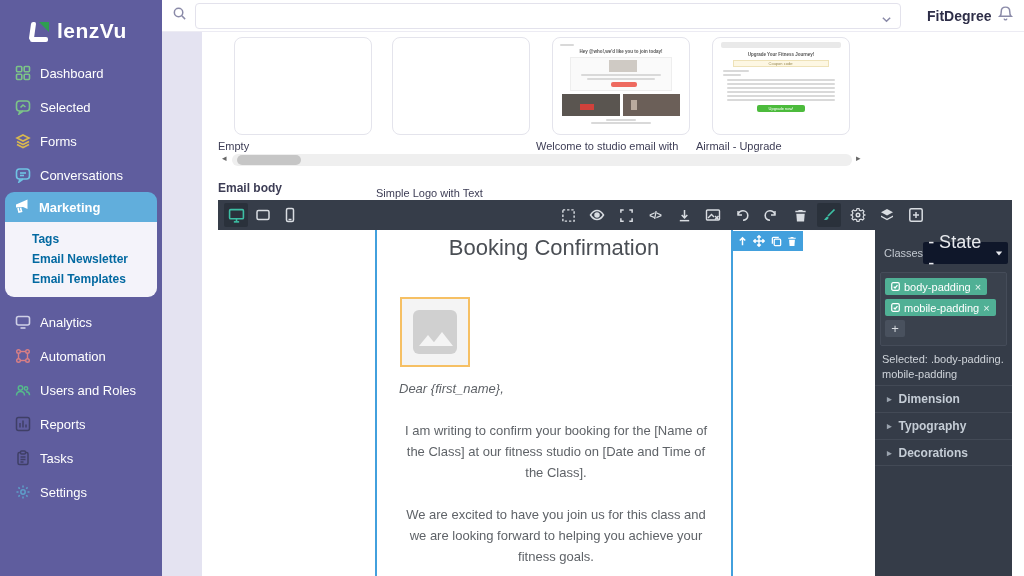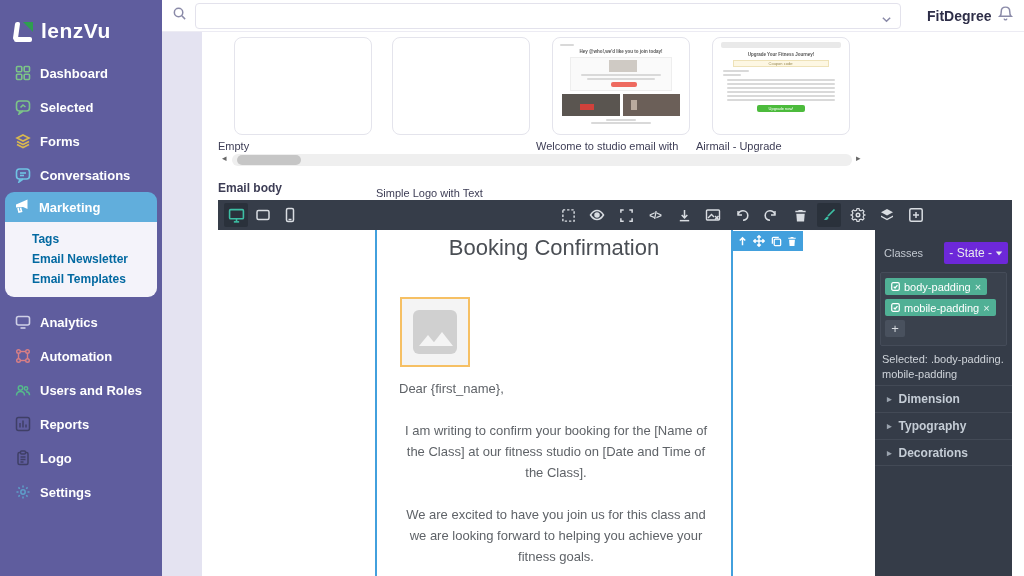--- a/index.html
+++ b/index.html
@@ -3,30 +3,30 @@
 <meta charset="utf-8">
 <style>
   * { margin:0; padding:0; box-sizing:border-box; }
   html,body { width:1024px; height:576px; overflow:hidden;
     font-family:"Liberation Sans", sans-serif; background:#fff; }
   .app { position:relative; width:1024px; height:576px; }
 
   
   .sidebar { position:absolute; left:0; top:0; width:162px; height:576px;
     background:#5f5d9e; color:#fff; z-index:5; }
-  .logo { display:flex; align-items:center; gap:7px; padding:12px 0 0 12px; height:50px;text-align:right; }
+  .logo { display:flex; align-items:center; gap:7px; padding:12px 0 0 28px; height:50px;text-align:right; }
   .logo-mark { position:relative; width:22px; height:22px; }
   .logo-mark .l1 { position:absolute; left:2px; top:2px; width:5px; height:18px; background:#fff; border-radius:2px; transform:skewX(-8deg); }
   .logo-mark .l2 { position:absolute; left:2px; bottom:0; width:18px; height:5px; background:#fff; border-radius:2px; }
   .logo-mark .tri { position:absolute; right:1px; top:2px; width:0; height:0;
     border-left:10px solid transparent; border-top:10px solid #2e9e4f; }
   .logo-text { font-size:21px; font-weight:bold; letter-spacing:.5px; }
   .nav { margin-top:6px; }
   .nav-item { height:34px; display:flex; align-items:center; gap:9px; padding-left:14px;
-    font-size:13px; font-weight:700; cursor:pointer; }
+    font-size:13px; font-weight:400; cursor:pointer; }
   .nav-item .nicon { width:17px; height:17px; display:flex; align-items:center; justify-content:center; }
   .nicon svg { width:16px; height:16px; }
   .c-green  { color:#7cc488; } .c-yellow { color:#d9b84e; } .c-blue { color:#6fc3e4; }
   .c-grey   { color:#cfd0e6; } .c-red    { color:#d97f85; } .c-teal { color:#55b98c; }
   .c-dark   { color:#3f3f66; } .c-steel  { color:#5d9fc9; } .c-white { color:#ffffff; }
   .mkt-card { margin:0 5px; border-radius:9px; overflow:hidden; }
   .mkt-head { height:30px; background:#61aedc; display:flex; align-items:center; gap:9px;
     padding-left:9px; font-size:13px; font-weight:600; cursor:pointer; }
   .mkt-sub  { background:#f4f3fa; color:#0369a1; padding:7px 0 8px 0; }
   .sub-item { height:20px; display:flex; align-items:center; padding-left:27px;
@@ -89,31 +89,31 @@
   .img-ph { position:absolute; left:23px; top:67px; width:70px; height:70px; background:#f4f4f4;
     border:2px solid #f6c064; display:flex; align-items:center; justify-content:center; cursor:pointer; }
   .img-ph-icon { width:44px; height:44px; background:#d0d0d0; border-radius:6px; position:relative; overflow:hidden; }
   .img-ph-icon .m1 { position:absolute; bottom:8px; left:6px; width:0; height:0;
     border-left:9px solid transparent; border-right:9px solid transparent; border-bottom:11px solid #f4f4f4; }
   .img-ph-icon .m2 { position:absolute; bottom:8px; left:18px; width:0; height:0;
     border-left:11px solid transparent; border-right:11px solid transparent; border-bottom:14px solid #f4f4f4; }
   .email-text { position:absolute; left:0; top:148px; width:358px; padding:0 22px;
     font-size:13px; color:#5f6368; line-height:21px; }
   .email-text p { margin-bottom:21px; text-align:center; }
-  .email-text p.left { text-align:left; }
+  .email-text p.left { text-align:left;font-style:italic; }
 
   
   .panel { position:absolute; left:657px; top:30px; width:137px; height:346px; background:#353c48;
     color:#c5cdd6; font-size:11px; }
   .cls-header { position:absolute; left:0; top:10px; width:137px; height:26px;
     display:flex; align-items:center; }
   .cls-label { margin-left:9px; font-size:11px; color:#c2c8d0; }
-  .state-select { margin-left:auto; margin-right:4px; background:#6d28d9; border-radius:2px;
+  .state-select { margin-left:auto; margin-right:4px; background:#0f172a; border-radius:2px;
     height:22px; display:flex; align-items:center; padding:0 5px; gap:3px; color:#e8eaee;
-    font-size:12px; cursor:pointer;justify-content:center; }
+    font-size:18px; cursor:pointer;justify-content:center; }
   .chips-box { position:absolute; left:5px; top:42px; width:127px; height:74px;
     border:1px solid #454c59; background:#3a414d; border-radius:2px; padding:5px 4px; }
   .chip { display:inline-flex; align-items:center; gap:4px; background:#50b095; color:#fff;
     border-radius:2px; height:17px; padding:0 6px; font-size:11px; margin-bottom:4px; cursor:pointer; }
   .chip .x { cursor:pointer; opacity:.85; }
   .chip-add { width:20px; height:17px; background:#49515e; color:#d7dbe0; border-radius:2px;
     display:flex; align-items:center; justify-content:center; font-size:13px; cursor:pointer; }
   .selected-line { position:absolute; left:7px; top:122px; width:124px; line-height:15px;
     color:#cfd4da; word-break:break-all; }
   .sections { position:absolute; left:0; top:155px; width:137px; }
@@ -244,21 +244,21 @@
       <div class="nav-item">
         <span class="nicon c-dark">
           <svg viewBox="0 0 16 16" fill="none" stroke="currentColor" stroke-width="1.5">
               <rect x="3" y="2.5" width="10" height="12" rx="1.5"></rect>
               <rect x="5.5" y="1" width="5" height="3" rx="1" fill="#5f5d9e"></rect>
               <line x1="5.5" y1="7" x2="10.5" y2="7"></line>
               <line x1="5.5" y1="9.5" x2="10.5" y2="9.5"></line>
               <line x1="5.5" y1="12" x2="8.5" y2="12"></line>
             </svg>
         </span>
-        <span>Logo</span>
+        <span>Tasks</span>
       </div>
       <div class="nav-item">
         <span class="nicon c-steel">
           <svg viewBox="0 0 16 16" fill="none" stroke="currentColor" stroke-width="1.5">
               <circle cx="8" cy="8" r="2.2"></circle>
               <path d="M8 1.5 V3.5 M8 12.5 V14.5 M1.5 8 H3.5 M12.5 8 H14.5 M3.4 3.4 L4.8 4.8 M11.2 11.2 L12.6 12.6 M12.6 3.4 L11.2 4.8 M4.8 11.2 L3.4 12.6"></path>
             </svg>
         </span>
         <span>Settings</span>
       </div>

